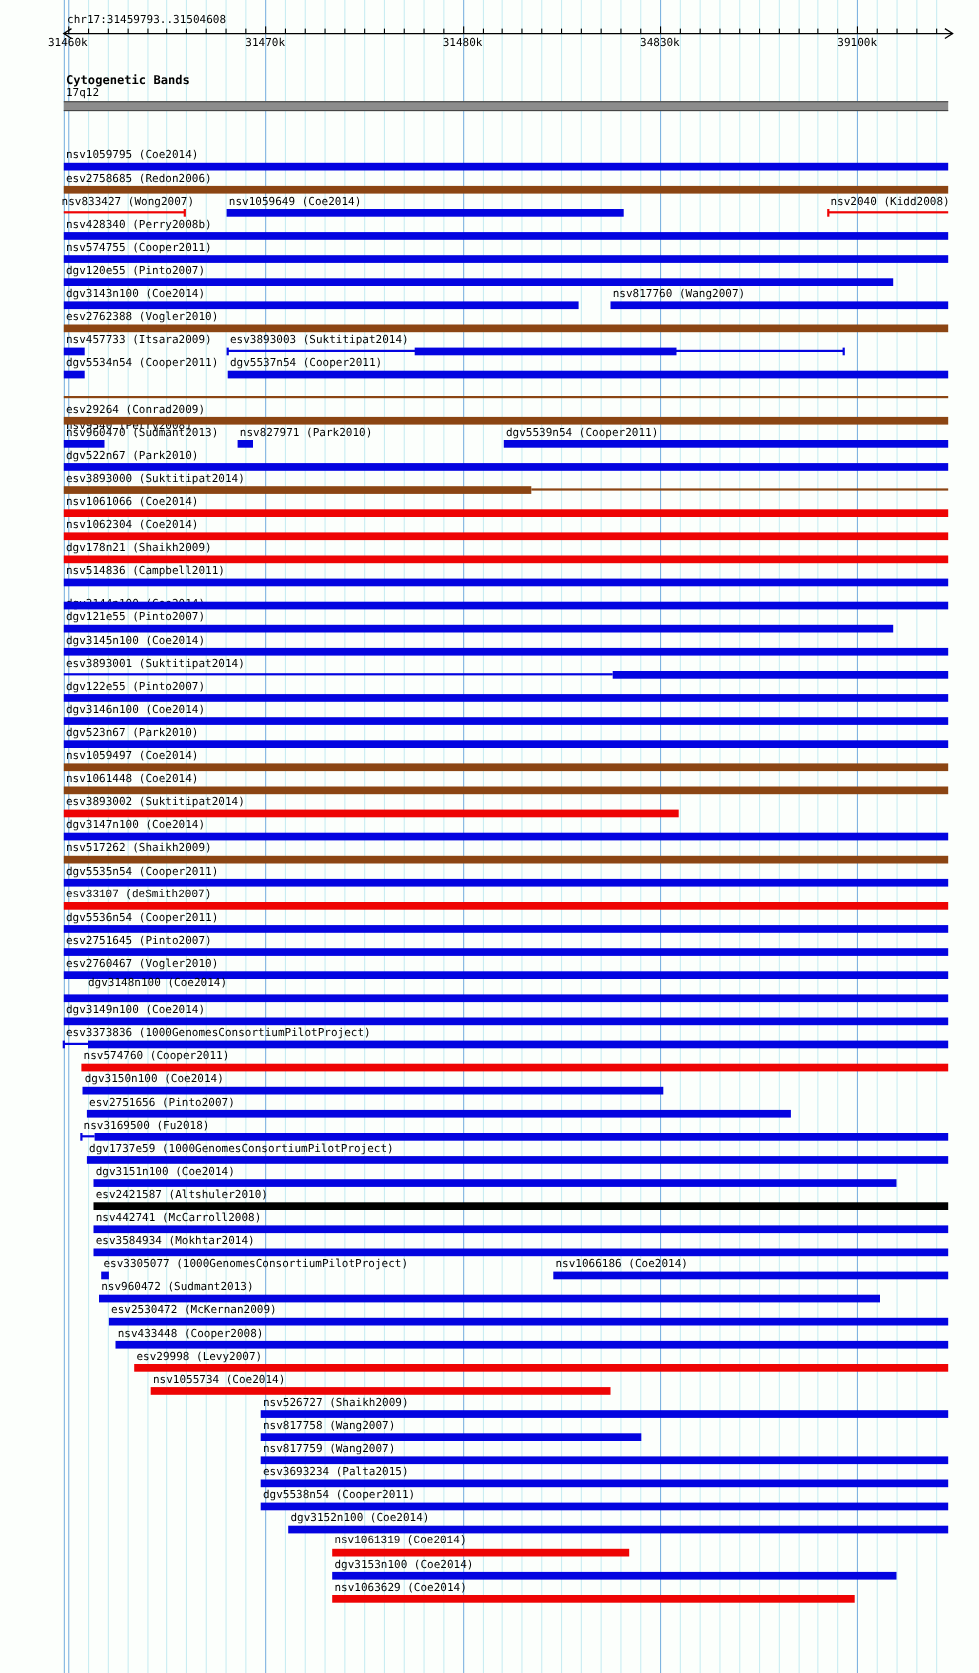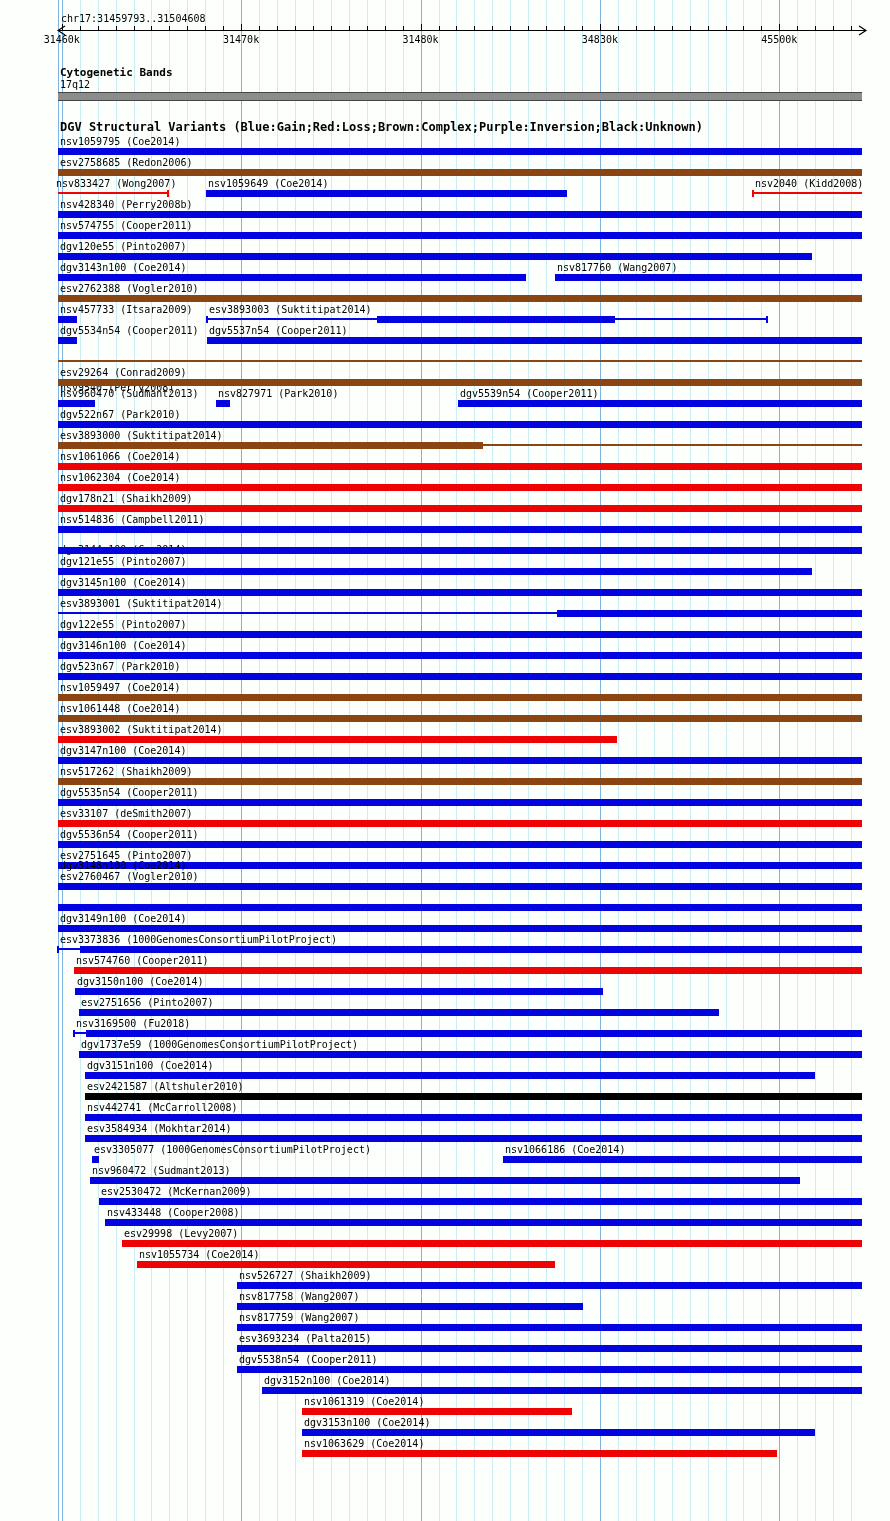--- a/index.html
+++ b/index.html
@@ -127,28 +127,27 @@
       <div class="tick" style="left: 797.3px; top: 26px; height: 4px;"></div>
       <div class="tick" style="left: 815.2px; top: 26px; height: 4px;"></div>
       <div class="tick" style="left: 833.2px; top: 26px; height: 4px;"></div>
       <div class="tick" style="left: 851.1px; top: 26px; height: 4px;"></div>
     </div>
   <div id="tick-label-layer">
       <div class="tick-label" style="left: 61.7px;">31460k</div>
       <div class="tick-label" style="left: 241.1px;">31470k</div>
       <div class="tick-label" style="left: 420.5px;">31480k</div>
       <div class="tick-label" style="left: 599.9px;">34830k</div>
-      <div class="tick-label" style="left: 779.3px;">45500k</div>
+      <div class="tick-label" style="left: 779.3px;">39100k</div>
     </div>
 
   <div class="cyto-title">Cytogenetic Bands</div>
   <div class="cyto-name">17q12</div>
   <div class="cyto-bar" id="cyto-bar" style="background: rgb(140, 140, 140);"></div>
 
-  <div class="track-title">DGV Structural Variants (Blue:Gain;Red:Loss;Brown:Complex;Purple:Inversion;Black:Unknown)</div>
 
   <div id="rows-layer">
       <div class="vlabel" style="left: 60px; top: 136px;">nsv1059795 (Coe2014)</div>
       <div class="vbar" style="left: 58px; width: 804px; top: 148px; background: rgb(4, 4, 224);"></div>
       <div class="vlabel" style="left: 60px; top: 157px;">esv2758685 (Redon2006)</div>
       <div class="vbar" style="left: 58px; width: 804px; top: 169px; background: rgb(139, 69, 19);"></div>
       <div class="vlabel" style="left: 56px; top: 178px;">nsv833427 (Wong2007)</div>
       <div class="vline" style="left: 58px; width: 110px; top: 192px; background: rgb(238, 4, 4);"></div>
       <div class="vcap" style="left: 167px; top: 190px; background: rgb(238, 4, 4);"></div>
       <div class="vlabel" style="left: 208px; top: 178px;">nsv1059649 (Coe2014)</div>
@@ -222,29 +221,29 @@
       <div class="vlabel" style="left: 60px; top: 703px;">nsv1061448 (Coe2014)</div>
       <div class="vbar" style="left: 58px; width: 804px; top: 715px; background: rgb(139, 69, 19);"></div>
       <div class="vlabel" style="left: 60px; top: 724px;">esv3893002 (Suktitipat2014)</div>
       <div class="vbar" style="left: 58px; width: 559px; top: 736px; background: rgb(238, 4, 4);"></div>
       <div class="vlabel" style="left: 60px; top: 745px;">dgv3147n100 (Coe2014)</div>
       <div class="vbar" style="left: 58px; width: 804px; top: 757px; background: rgb(4, 4, 224);"></div>
       <div class="vlabel" style="left: 60px; top: 766px;">nsv517262 (Shaikh2009)</div>
       <div class="vbar" style="left: 58px; width: 804px; top: 778px; background: rgb(139, 69, 19);"></div>
       <div class="vlabel" style="left: 60px; top: 787px;">dgv5535n54 (Cooper2011)</div>
       <div class="vbar" style="left: 58px; width: 804px; top: 799px; background: rgb(4, 4, 224);"></div>
-      <div class="vlabel" style="left: 60px; top: 808px;">esv33107 (deSmith2007)</div>
+      <div class="vlabel" style="left: 60px; top: 808px; font-family: Liberation Mono, monospace;">esv33107 (deSmith2007)</div>
       <div class="vbar" style="left: 58px; width: 804px; top: 820px; background: rgb(238, 4, 4);"></div>
       <div class="vlabel" style="left: 60px; top: 829px;">dgv5536n54 (Cooper2011)</div>
       <div class="vbar" style="left: 58px; width: 804px; top: 841px; background: rgb(4, 4, 224);"></div>
       <div class="vlabel" style="left: 60px; top: 850px;">esv2751645 (Pinto2007)</div>
       <div class="vbar" style="left: 58px; width: 804px; top: 862px; background: rgb(4, 4, 224);"></div>
       <div class="vlabel" style="left: 60px; top: 871px;">esv2760467 (Vogler2010)</div>
       <div class="vbar" style="left: 58px; width: 804px; top: 883px; background: rgb(4, 4, 224);"></div>
-      <div class="vlabel" style="left: 60px; top: 860px;">dgv3148n100 (Coe2014)</div>
+      <div class="vlabel" style="left: 60px; top: 888px; padding-left: 20px;">dgv3148n100 (Coe2014)</div>
       <div class="vbar" style="left: 58px; width: 804px; top: 904px; background: rgb(4, 4, 224);"></div>
       <div class="vlabel" style="left: 60px; top: 913px;">dgv3149n100 (Coe2014)</div>
       <div class="vbar" style="left: 58px; width: 804px; top: 925px; background: rgb(4, 4, 224);"></div>
       <div class="vlabel" style="left: 60px; top: 934px;">esv3373836 (1000GenomesConsortiumPilotProject)</div>
       <div class="vline" style="left: 58px; width: 22px; top: 948px; background: rgb(4, 4, 224);"></div>
       <div class="vbar" style="left: 80px; width: 782px; top: 946px; background: rgb(4, 4, 224);"></div>
       <div class="vcap" style="left: 57px; top: 946px; background: rgb(4, 4, 224);"></div>
       <div class="vlabel" style="left: 76px; top: 955px;">nsv574760 (Cooper2011)</div>
       <div class="vbar" style="left: 74px; width: 788px; top: 967px; background: rgb(238, 4, 4);"></div>
       <div class="vlabel" style="left: 77px; top: 976px;">dgv3150n100 (Coe2014)</div>
@@ -284,20 +283,20 @@
       <div class="vlabel" style="left: 239px; top: 1291px;">nsv817758 (Wang2007)</div>
       <div class="vbar" style="left: 237px; width: 346px; top: 1303px; background: rgb(4, 4, 224);"></div>
       <div class="vlabel" style="left: 239px; top: 1312px;">nsv817759 (Wang2007)</div>
       <div class="vbar" style="left: 237px; width: 625px; top: 1324px; background: rgb(4, 4, 224);"></div>
       <div class="vlabel" style="left: 239px; top: 1333px;">esv3693234 (Palta2015)</div>
       <div class="vbar" style="left: 237px; width: 625px; top: 1345px; background: rgb(4, 4, 224);"></div>
       <div class="vlabel" style="left: 239px; top: 1354px;">dgv5538n54 (Cooper2011)</div>
       <div class="vbar" style="left: 237px; width: 625px; top: 1366px; background: rgb(4, 4, 224);"></div>
       <div class="vlabel" style="left: 264px; top: 1375px;">dgv3152n100 (Coe2014)</div>
       <div class="vbar" style="left: 262px; width: 600px; top: 1387px; background: rgb(4, 4, 224);"></div>
-      <div class="vlabel" style="left: 304px; top: 1396px;">nsv1061319 (Coe2014)</div>
+      <div class="vlabel" style="left: 304px; top: 1396px; font-family: Liberation Mono, monospace;">nsv1061319 (Coe2014)</div>
       <div class="vbar" style="left: 302px; width: 270px; top: 1408px; background: rgb(238, 4, 4);"></div>
       <div class="vlabel" style="left: 304px; top: 1417px;">dgv3153n100 (Coe2014)</div>
       <div class="vbar" style="left: 302px; width: 513px; top: 1429px; background: rgb(4, 4, 224);"></div>
       <div class="vlabel" style="left: 304px; top: 1438px;">nsv1063629 (Coe2014)</div>
       <div class="vbar" style="left: 302px; width: 475px; top: 1450px; background: rgb(238, 4, 4);"></div>
     </div>
 </div>
 
 </body></html>

